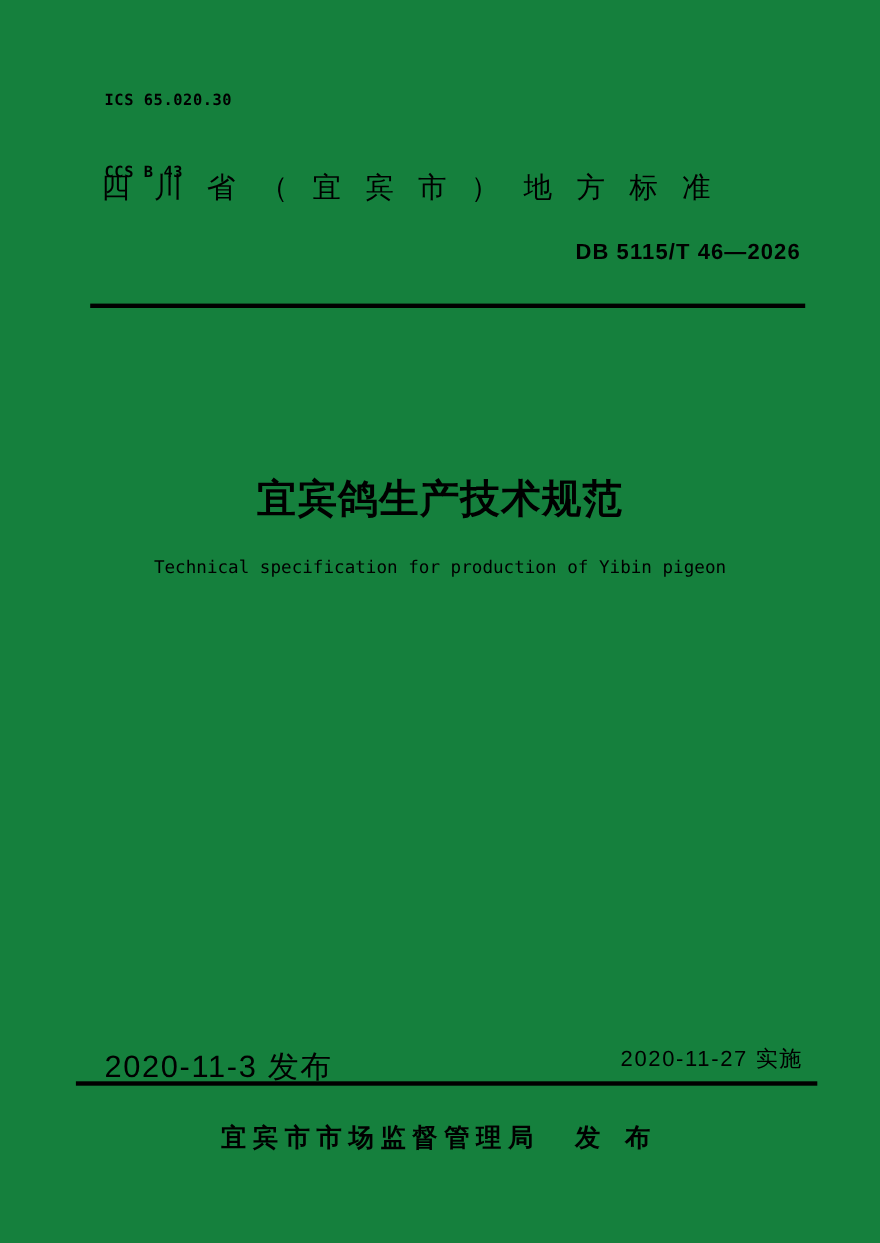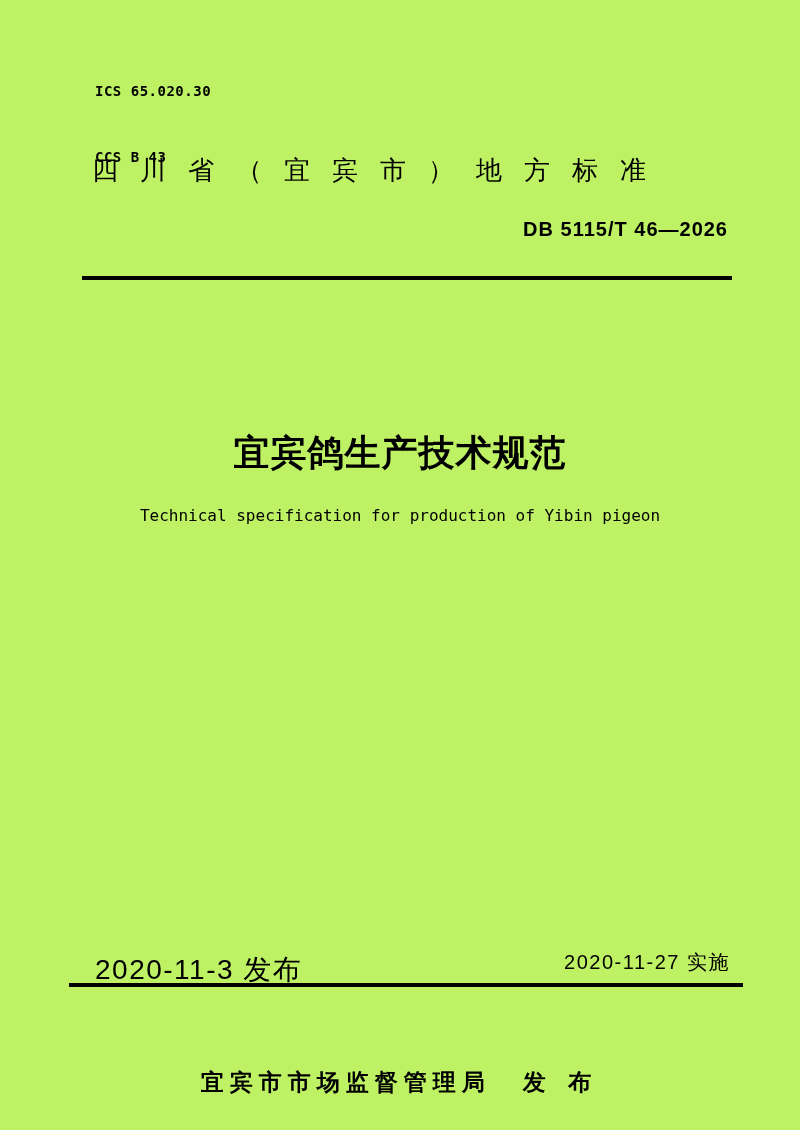--- a/index.html
+++ b/index.html
@@ -2,21 +2,21 @@
 <html><head>
 <meta charset="utf-8">
 <style>
   * { margin: 0; padding: 0; box-sizing: border-box; }
   html, body { background: #e8e8e8; }
   .page {
     position: relative;
     width: 800px;
     height: 1130px;
     margin: 0 auto;
-    background: #bef264;
+    background: #15803d;
     color: #000000;
     font-family: "Liberation Sans", sans-serif;
     overflow: hidden;
   }
   .ics-block {
     position: absolute;
     left: 95px;
     top: 36px;
     font-family: "DejaVu Sans Mono", "Liberation Mono", monospace;
     font-size: 14px;
@@ -102,21 +102,21 @@
     top: 1019px;
     display: flex;
     justify-content: center;
     align-items: baseline;
     gap: 32px;
     font-size: 23px;
     font-weight: bold;
     white-space: nowrap;
   }
   .publisher-name { letter-spacing: 6px; }
-  .publish-label  { letter-spacing: 8px; margin-top: 48px; }
+  .publish-label  { letter-spacing: 8px; }
 </style>
 </head>
 <body>
 
 <div class="page">
 
   <div class="ics-block">
     <div>ICS 65.020.30</div>
     <div>CCS B 43</div>
   </div>

